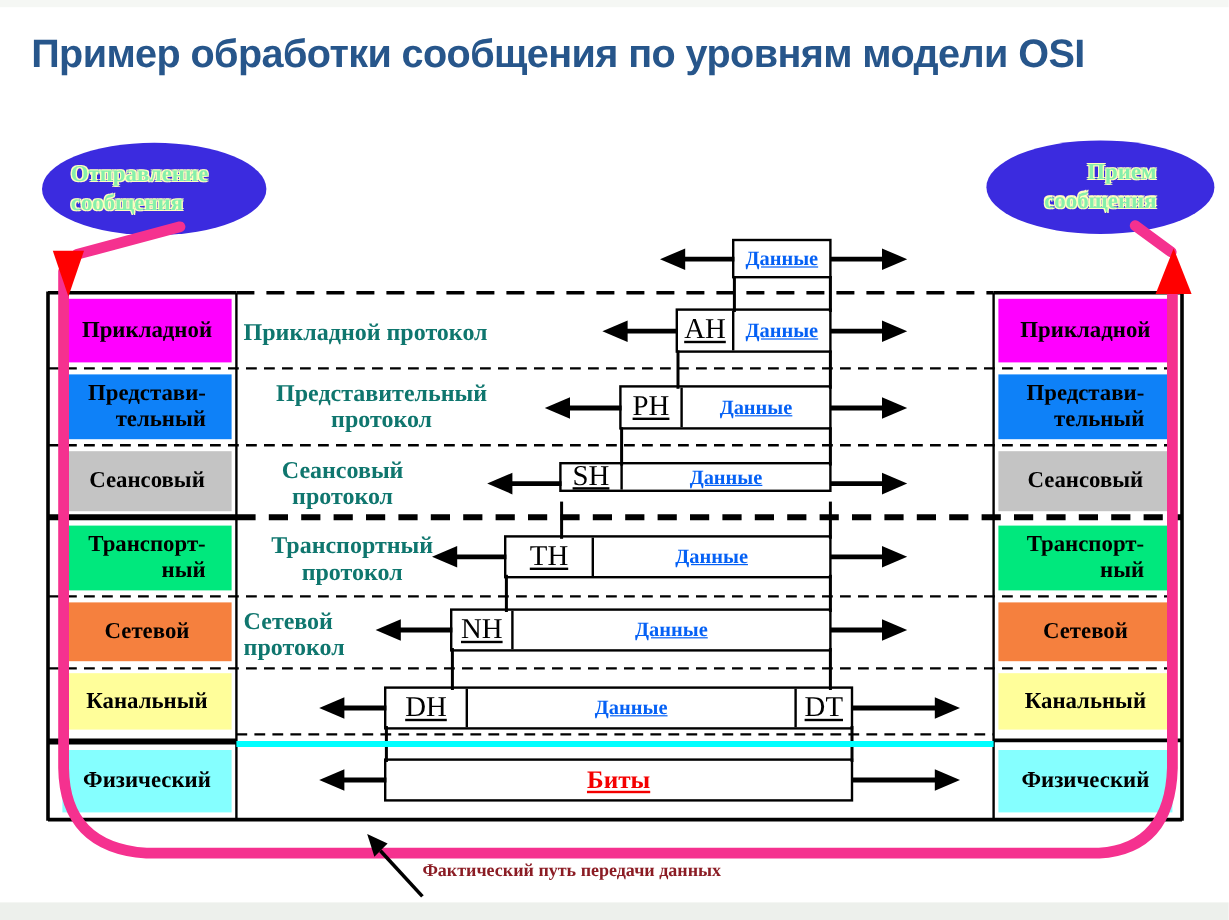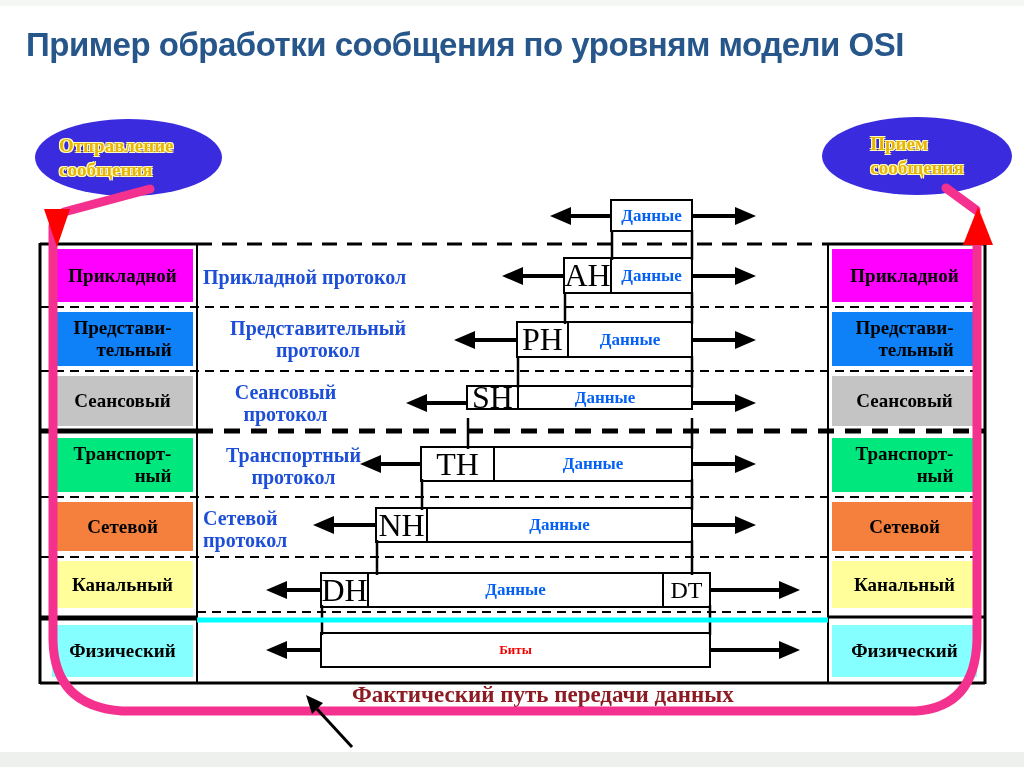--- a/index.html
+++ b/index.html
@@ -6,42 +6,42 @@
   body{width:1024px;height:767px;position:relative;overflow:hidden;
        font-family:"Liberation Serif","DejaVu Serif",serif;}
   .abs{position:absolute;}
   .band-top{left:0;top:0;width:1024px;height:6px;background:#f5f7f4;}
   .band-bottom{left:0;top:752px;width:1024px;height:15px;background:#edf0ec;}
 
   .title{left:26px;top:26px;width:1000px;font-family:"Liberation Sans","DejaVu Sans",sans-serif;
          font-weight:bold;font-size:33px;letter-spacing:-0.5px;color:var(--c-title);}
 
   .bubble{border-radius:50%;background:var(--c-ellipse);display:flex;align-items:center;
-          font-weight:bold;font-size:19px;line-height:1.25;color:#eab308;white-space:pre-line;
+          font-weight:bold;font-size:19px;line-height:1.25;color:#86efac;white-space:pre-line;
           text-shadow:1px 1px 0 #ffffbe,-1px -1px 0 #ffffbe,1px -1px 0 #ffffbe,-1px 1px 0 #ffffbe;}
   .bubble.send{left:35px;top:119px;width:187px;height:77px;justify-content:flex-start;padding-left:24px;box-sizing:border-box;}
-  .bubble.receive{left:822px;top:117px;width:190px;height:78px;justify-content:center;text-align:left;}
+  .bubble.receive{left:822px;top:117px;width:190px;height:78px;justify-content:center;text-align:right;}
 
   .layer{display:flex;align-items:center;justify-content:center;text-align:right;
          font-weight:bold;font-size:19px;line-height:1.15;color:#000;white-space:pre-line;}
   .lcol{left:52px;width:141px;}
   .rcol{left:832px;width:145px;}
 
   .proto{display:flex;align-items:center;font-weight:bold;font-size:20px;line-height:1.12;
-         color:#1d4ed8;white-space:pre-line;}
+         color:#0f766e;white-space:pre-line;}
   .proto.c{justify-content:center;text-align:center;}
 
   .packet{background:#fff;border:2px solid #000;box-sizing:border-box;display:flex;}
-  .packet .cell{display:flex;align-items:center;justify-content:center;height:100%;box-sizing:border-box;}
-  .packet .hdr{border-right:2px solid #000;font-size:32px;}
+  .packet .cell{display:flex;align-items:center;justify-content:center;height:100%;box-sizing:border-box;text-decoration:underline;}
+  .packet .hdr{border-right:2px solid #000;font-size:24px;}
   .packet .trl{border-left:2px solid #000;font-size:24px;}
   .packet .payload{flex:1;font-weight:bold;font-size:17px;color:var(--c-payload_blue);}
-  .packet .payload.bits{font-size:13px;color:var(--c-bits_red);border-radius:13px;}
-
-  .note{left:352px;top:682px;font-weight:bold;font-size:23px;color:var(--c-note_red);}
+  .packet .payload.bits{font-size:21px;color:var(--c-bits_red);border-radius:13px;}
+
+  .note{left:352px;top:718px;font-weight:bold;font-size:15px;color:var(--c-note_red);}
 
   svg.overlay{left:0;top:0;pointer-events:none;z-index:6;}
   .pink{stroke:var(--c-path_pink);fill:none;}
   .redfill{fill:var(--c-arrow_red);}
   .cyanline{stroke:var(--c-link_cyan);}
 </style>
 </head>
 <body>
 
 <div class="abs band-top"></div>
@@ -101,21 +101,21 @@
 </div>
 <div class="abs packet" style="left:420px;top:446px;width:273px;height:36px">
   <div class="cell hdr" style="width:73px">TH</div>
   <div class="cell payload">Данные</div>
 </div>
 <div class="abs packet" style="left:375px;top:507px;width:318px;height:36px">
   <div class="cell hdr" style="width:51px">NH</div>
   <div class="cell payload">Данные</div>
 </div>
 <div class="abs packet" style="left:320px;top:572px;width:391px;height:36px">
-  <div class="cell hdr" style="width:47px">DH</div>
+  <div class="cell hdr" style="width:68px">DH</div>
   <div class="cell payload">Данные</div>
   <div class="cell trl" style="width:47px">DT</div>
 </div>
 <div class="abs packet" style="left:320px;top:632px;width:391px;height:36px">
   <div class="cell payload bits">Биты</div>
 </div>
 
 <div class="abs note">Фактический путь передачи данных</div>
 
 <svg class="abs overlay" width="1024" height="767" viewBox="0 0 1024 767" xmlns="http://www.w3.org/2000/svg">

